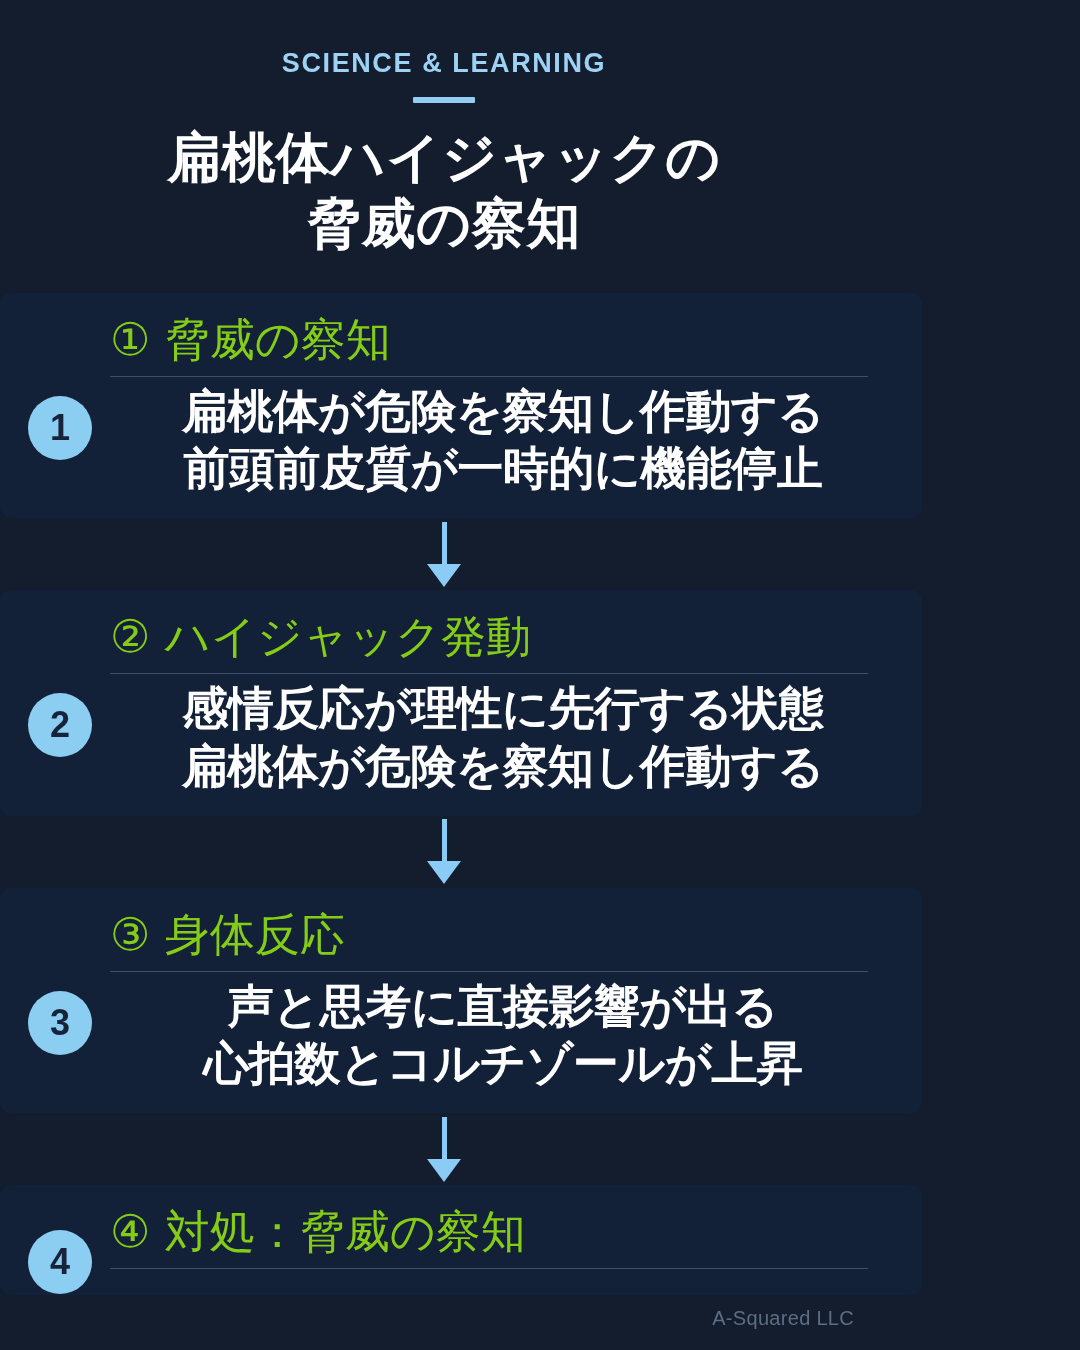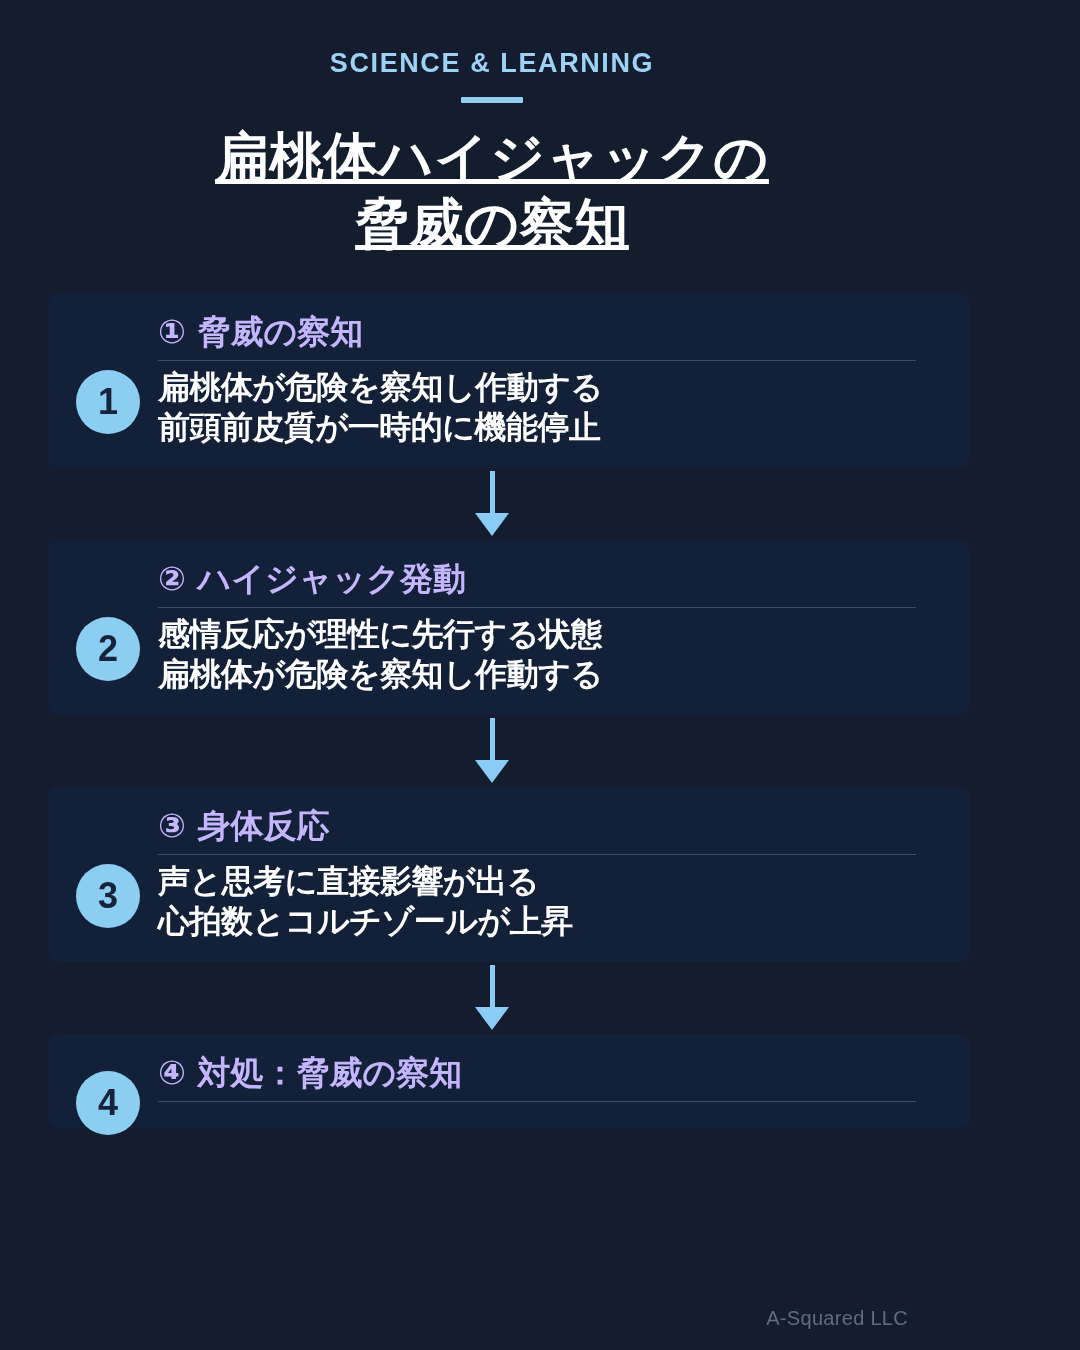--- a/index.html
+++ b/index.html
@@ -13,21 +13,20 @@
     font-family: "DejaVu Sans", "Liberation Sans", sans-serif;
     overflow: hidden;
     position: relative;
   }
 
   .page {
     width: 888px;
     height: 1350px;
     position: relative;
     box-sizing: border-box;
-    margin-left: 48px;
   }
 
   
   .header {
     padding-top: 50px;
     text-align: center;
   }
   .eyebrow {
     font-family: "Liberation Sans", sans-serif;
     font-size: 27px;
@@ -47,43 +46,42 @@
     margin-top: 22px;
     font-size: 54px;
     font-weight: 700;
     color: #ffffff;
     line-height: 1.22;
     letter-spacing: 0.5px;
   }
   .title-line {
     display: block;
     white-space: nowrap;
-    text-decoration: underline;
   }
 
   
   .steps {
     margin-top: 22px;
     position: relative;
   }
 
   .card {
     position: relative;
     width: 922px;
     margin: 0 auto;
     background: #122038;
     border-radius: 11px;
     box-sizing: border-box;
     padding: 18px 26px 20px 110px;
   }
 
   .card-label {
-    font-size: 33px;
-    font-weight: 700;
-    color: #c4b5fd;
+    font-size: 45px;
+    font-weight: 400;
+    color: #84cc16;
     line-height: 1.28;
     white-space: nowrap;
   }
 
   .card-divider {
     height: 1px;
     background: #5b7499;
     opacity: .55;
     margin: 7px 28px 6px 0;
   }
@@ -101,25 +99,26 @@
     font-family: "Liberation Sans", sans-serif;
     font-size: 36px;
     font-weight: 700;
     display: flex;
     align-items: center;
     justify-content: center;
     line-height: 1;
   }
 
   .card-body {
-    font-size: 32px;
+    font-size: 46px;
     font-weight: 700;
     color: #ffffff;
     line-height: 1.26;
     letter-spacing: -0.5px;
+    text-align: center;
   }
   .card-body-line {
     display: block;
     white-space: nowrap;
   }
 
   
   .arrow {
     width: 100%;
     height: 72px;
@@ -137,21 +136,21 @@
     width: 0;
     height: 0;
     border-left: 17px solid transparent;
     border-right: 17px solid transparent;
     border-top: 23px solid #8accf5;
   }
 
   
   .watermark {
     position: absolute;
-    right: 28px;
+    right: 34px;
     bottom: 20px;
     font-family: "Liberation Sans", sans-serif;
     font-size: 20px;
     color: #5c6d84;
     letter-spacing: 0.3px;
   }
 </style>
 </head>
 <body>
 

